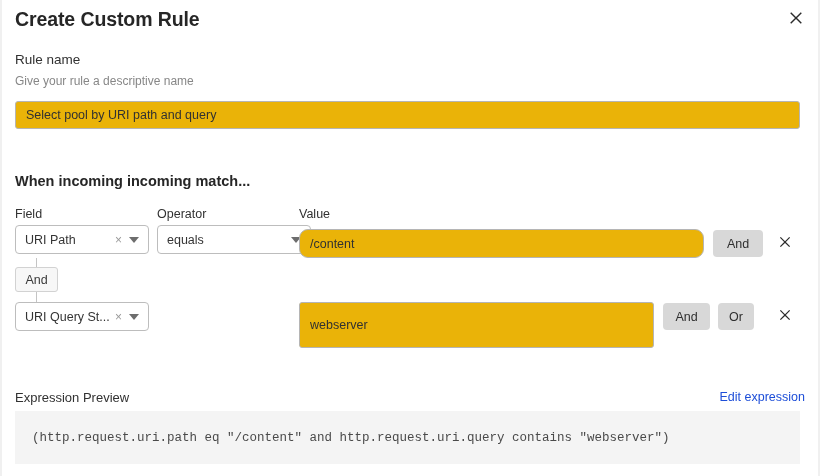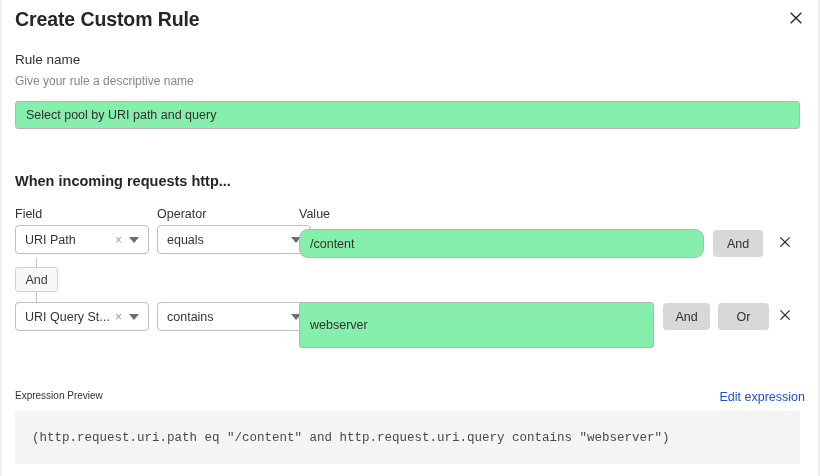--- a/index.html
+++ b/index.html
@@ -65,21 +65,21 @@
     left: 13px;
     top: 74px;
     font-size: 12px;
     color: #878787;
   }
   .text-input {
     position: absolute;
     box-sizing: border-box;
     border: 1px solid #b5b5b5;
     border-radius: 3px;
-    background: #86efac;
+    background: #eab308;
     font-family: "Liberation Sans", sans-serif;
     font-size: 12.5px;
     color: #313131;
     padding: 0 10px;
     outline: none;
   }
   #rule-name-input {
     left: 13px;
     top: 101px;
     width: 785px;
@@ -160,21 +160,21 @@
     border-radius: 4px;
     background: #d8d8d8;
     color: #2f2f2f;
     font-family: "Liberation Sans", sans-serif;
     font-size: 12.5px;
     cursor: pointer;
     padding: 0;
   }
   #and-btn-row1 { left: 711px; top: 230px; width: 50px; }
   #and-btn-row2 { left: 661px; top: 303px; width: 47px; }
-  #or-btn-row2  { left: 716px; top: 303px; width: 51px; }
+  #or-btn-row2  { left: 716px; top: 303px; width: 36px; }
 
   .row-delete {
     position: absolute;
     width: 18px;
     height: 18px;
     display: flex;
     align-items: center;
     justify-content: center;
     background: none;
     border: none;
@@ -208,21 +208,21 @@
     font-size: 12.5px;
     cursor: pointer;
     padding: 0;
   }
 
   
   .expr-label {
     position: absolute;
     left: 13px;
     top: 390px;
-    font-size: 10px;
+    font-size: 13px;
     color: #313131;
   }
   .expr-edit-link {
     position: absolute;
     right: 13px;
     top: 390px;
     font-size: 12.5px;
     color: #1d4ed8;
     text-decoration: none;
     cursor: pointer;
@@ -257,21 +257,21 @@
       <svg width="16" height="16" viewBox="0 0 16 16">
         <path d="M3.2 2.2 L8 7 L12.8 2.2 L13.8 3.2 L9 8 L13.8 12.8 L12.8 13.8 L8 9 L3.2 13.8 L2.2 12.8 L7 8 L2.2 3.2 Z" fill="#2b2b2b"></path>
       </svg>
     </span>
   </button>
 
   <div class="section-label label-rule-name">Rule name</div>
   <div class="helper-text">Give your rule a descriptive name</div>
   <input id="rule-name-input" class="text-input" type="text" value="Select pool by URI path and query" style="">
 
-  <div class="heading-match">When incoming requests http...</div>
+  <div class="heading-match">When incoming incoming match...</div>
 
   <div class="col-label field">Field</div>
   <div class="col-label operator">Operator</div>
   <div class="col-label value">Value</div>
 
   <div class="select-ctl field-sel row1">
     <span class="sel-text">URI Path</span>
     <span class="clear-x">×</span>
     <span class="caret">
       <svg width="10" height="6" viewBox="0 0 10 6">
@@ -308,28 +308,20 @@
   <div class="select-ctl field-sel row2">
     <span class="sel-text">URI Query St...</span>
     <span class="clear-x">×</span>
     <span class="caret">
       <svg width="10" height="6" viewBox="0 0 10 6">
           <path d="M0 0 L10 0 L5 6 Z" fill="#6d6d6d"></path>
         </svg>
     </span>
   </div>
 
-  <div class="select-ctl op-sel row2">
-    <span class="sel-text">contains</span>
-    <span class="caret">
-      <svg width="10" height="6" viewBox="0 0 10 6">
-          <path d="M0 0 L10 0 L5 6 Z" fill="#6d6d6d"></path>
-        </svg>
-    </span>
-  </div>
 
   <input id="value-input-2" class="text-input" type="text" value="webserver" style="">
 
   <button id="and-btn-row2" class="pill">And</button>
   <button id="or-btn-row2" class="pill">Or</button>
 
   <button id="delete-row2" class="row-delete">
     <span>
       <svg width="14" height="14" viewBox="0 0 16 16">
         <path d="M3.2 2.2 L8 7 L12.8 2.2 L13.8 3.2 L9 8 L13.8 12.8 L12.8 13.8 L8 9 L3.2 13.8 L2.2 12.8 L7 8 L2.2 3.2 Z" fill="#2b2b2b"></path>

